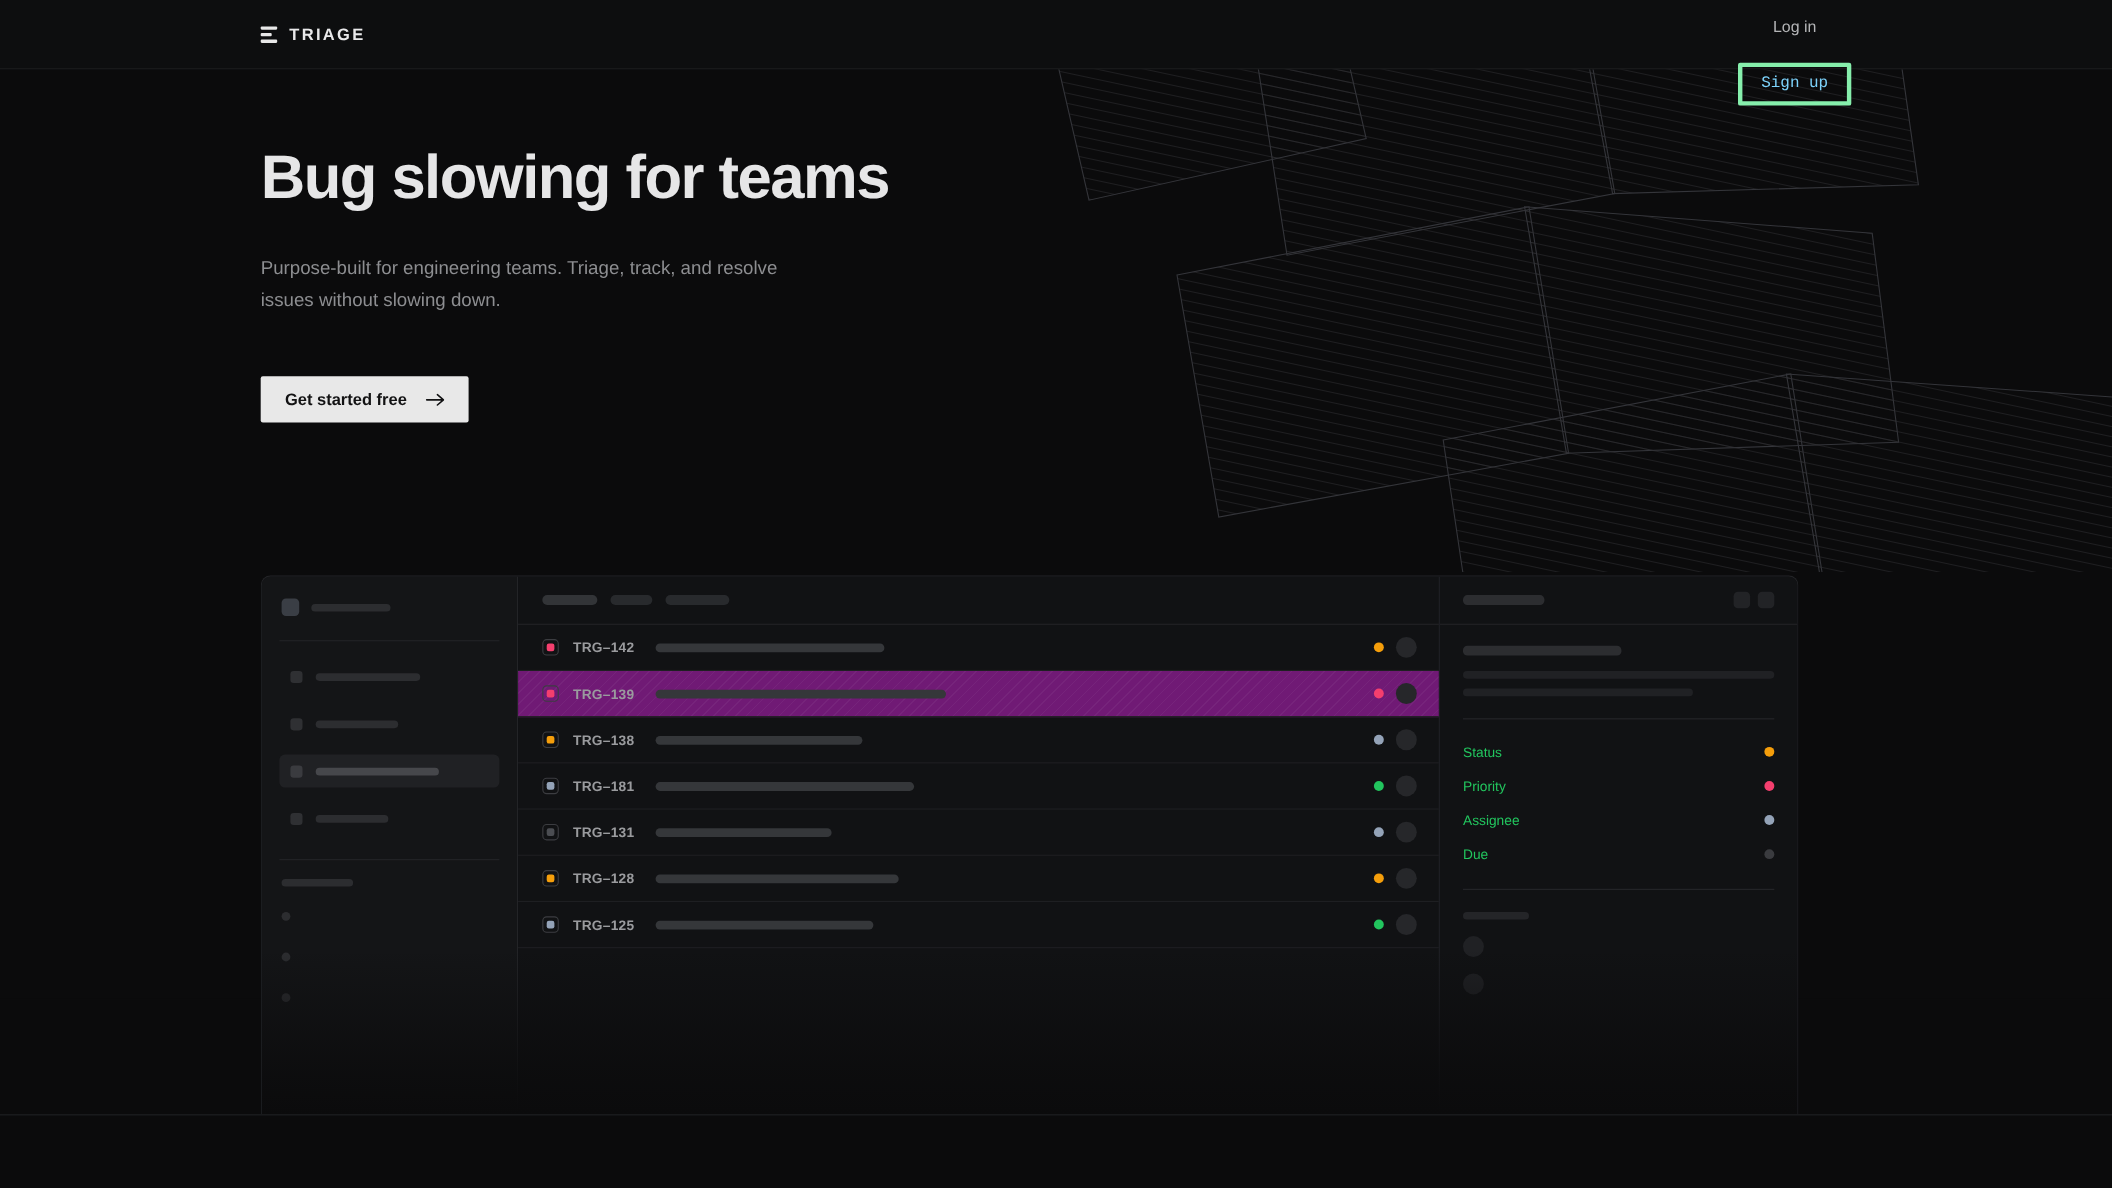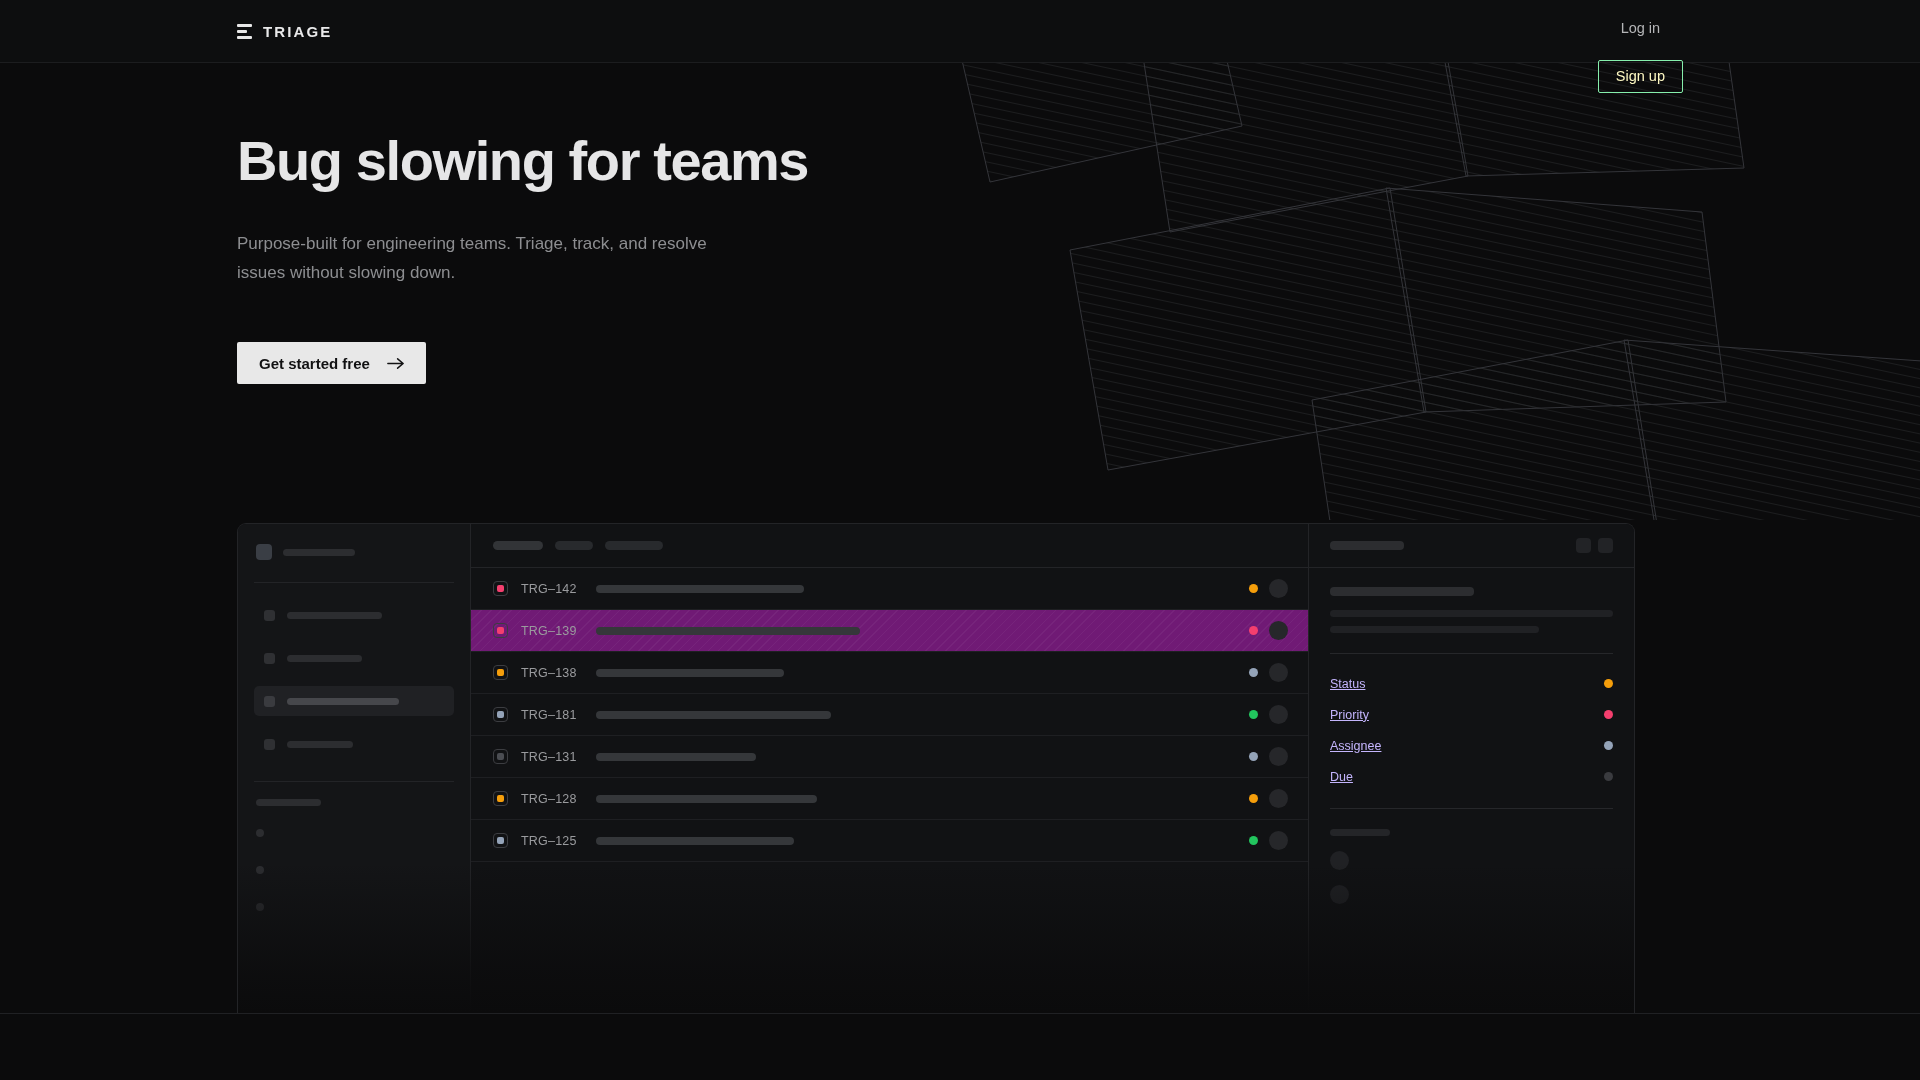--- a/index.html
+++ b/index.html
@@ -47,22 +47,22 @@
   .icon-btn{
     width:26px; height:26px; display:flex; align-items:center; justify-content:center;
     background:none; border:none; cursor:pointer;
   }
   .icon-btn svg{ display:block; }
   .login-link{
     color:#b4b5b7; font-size:14.5px; text-decoration:none; cursor:pointer;
     background:none; border:none; font-family:inherit;
   }
   .signup-btn{
-    border:1px solid #86efac; background:transparent;
-    color:#fef9c3; font-size:14.5px; font-family:Liberation Sans, sans-serif;
+    border:4px solid #86efac; background:transparent;
+    color:#7dd3fc; font-size:14.5px; font-family:Liberation Mono, monospace;
     padding:7px 17px 8px; cursor:pointer; border-radius:2px;
   }
 
   
   .hero{ position:relative; z-index:3; padding-left:237px; padding-top:66px; }
   .hero h1{
     color:#e6e6e7; font-size:56px; line-height:1.16; font-weight:700;
     letter-spacing:-1.4px; max-width:760px;
   }
   .hero p{
@@ -133,21 +133,21 @@
     cursor:pointer; position:relative;
   }
   .row.selected{ background-color:#701a75; }
   .row.selected::before{
     content:""; position:absolute; inset:0;
     background:repeating-linear-gradient(135deg,
       rgba(255,255,255,.045) 0px, rgba(255,255,255,.045) 1px,
       rgba(255,255,255,0) 1px, rgba(255,255,255,0) 7px);
     pointer-events:none;
   }
-  .row > *{ position:relative; z-index:2; }
+  .row > *{ position:relative; z-index:2;font-weight:bold; }
   .prio-chip{
     width:15px; height:15px; border-radius:4px; border:1px solid #3c3d41;
     display:flex; align-items:center; justify-content:center; flex:0 0 15px;
   }
   .prio-chip i{ width:7px; height:7px; border-radius:2px; display:block; }
   .row-id{
     color:#9a9b9e; font-size:12.5px; margin-left:13px;
     font-family:"Liberation Sans", sans-serif; letter-spacing:.2px;
     width:58px; flex:0 0 58px;
   }
@@ -163,21 +163,21 @@
     border-bottom:1px solid #232427;
   }
   .detail-head-btns{ margin-left:auto; display:flex; gap:7px; }
   .sq-btn{ width:15px; height:15px; border-radius:4px; background:#222326; cursor:pointer; }
   .detail-body{ padding:19px 21px 0; }
   .detail-divider{ height:1px; background:#26272a; margin:20px 0; }
   .meta-row{
     display:flex; align-items:center; justify-content:space-between;
     height:19px; margin-bottom:12px;
   }
-  .meta-label{ color:#c4b5fd; font-size:12.5px;text-decoration:underline; }
+  .meta-label{ color:#22c55e; font-size:12.5px; }
   .meta-dot{ width:9px; height:9px; border-radius:50%; }
   .activity-av{ width:19px; height:19px; border-radius:50%; background:#202124; margin-top:15px; }
 </style>
 </head>
 <body>
 
 <div class="page">
 
   <div class="bg-decor">
     <svg width="1000" height="520" viewBox="0 0 1000 520" fill="none">

